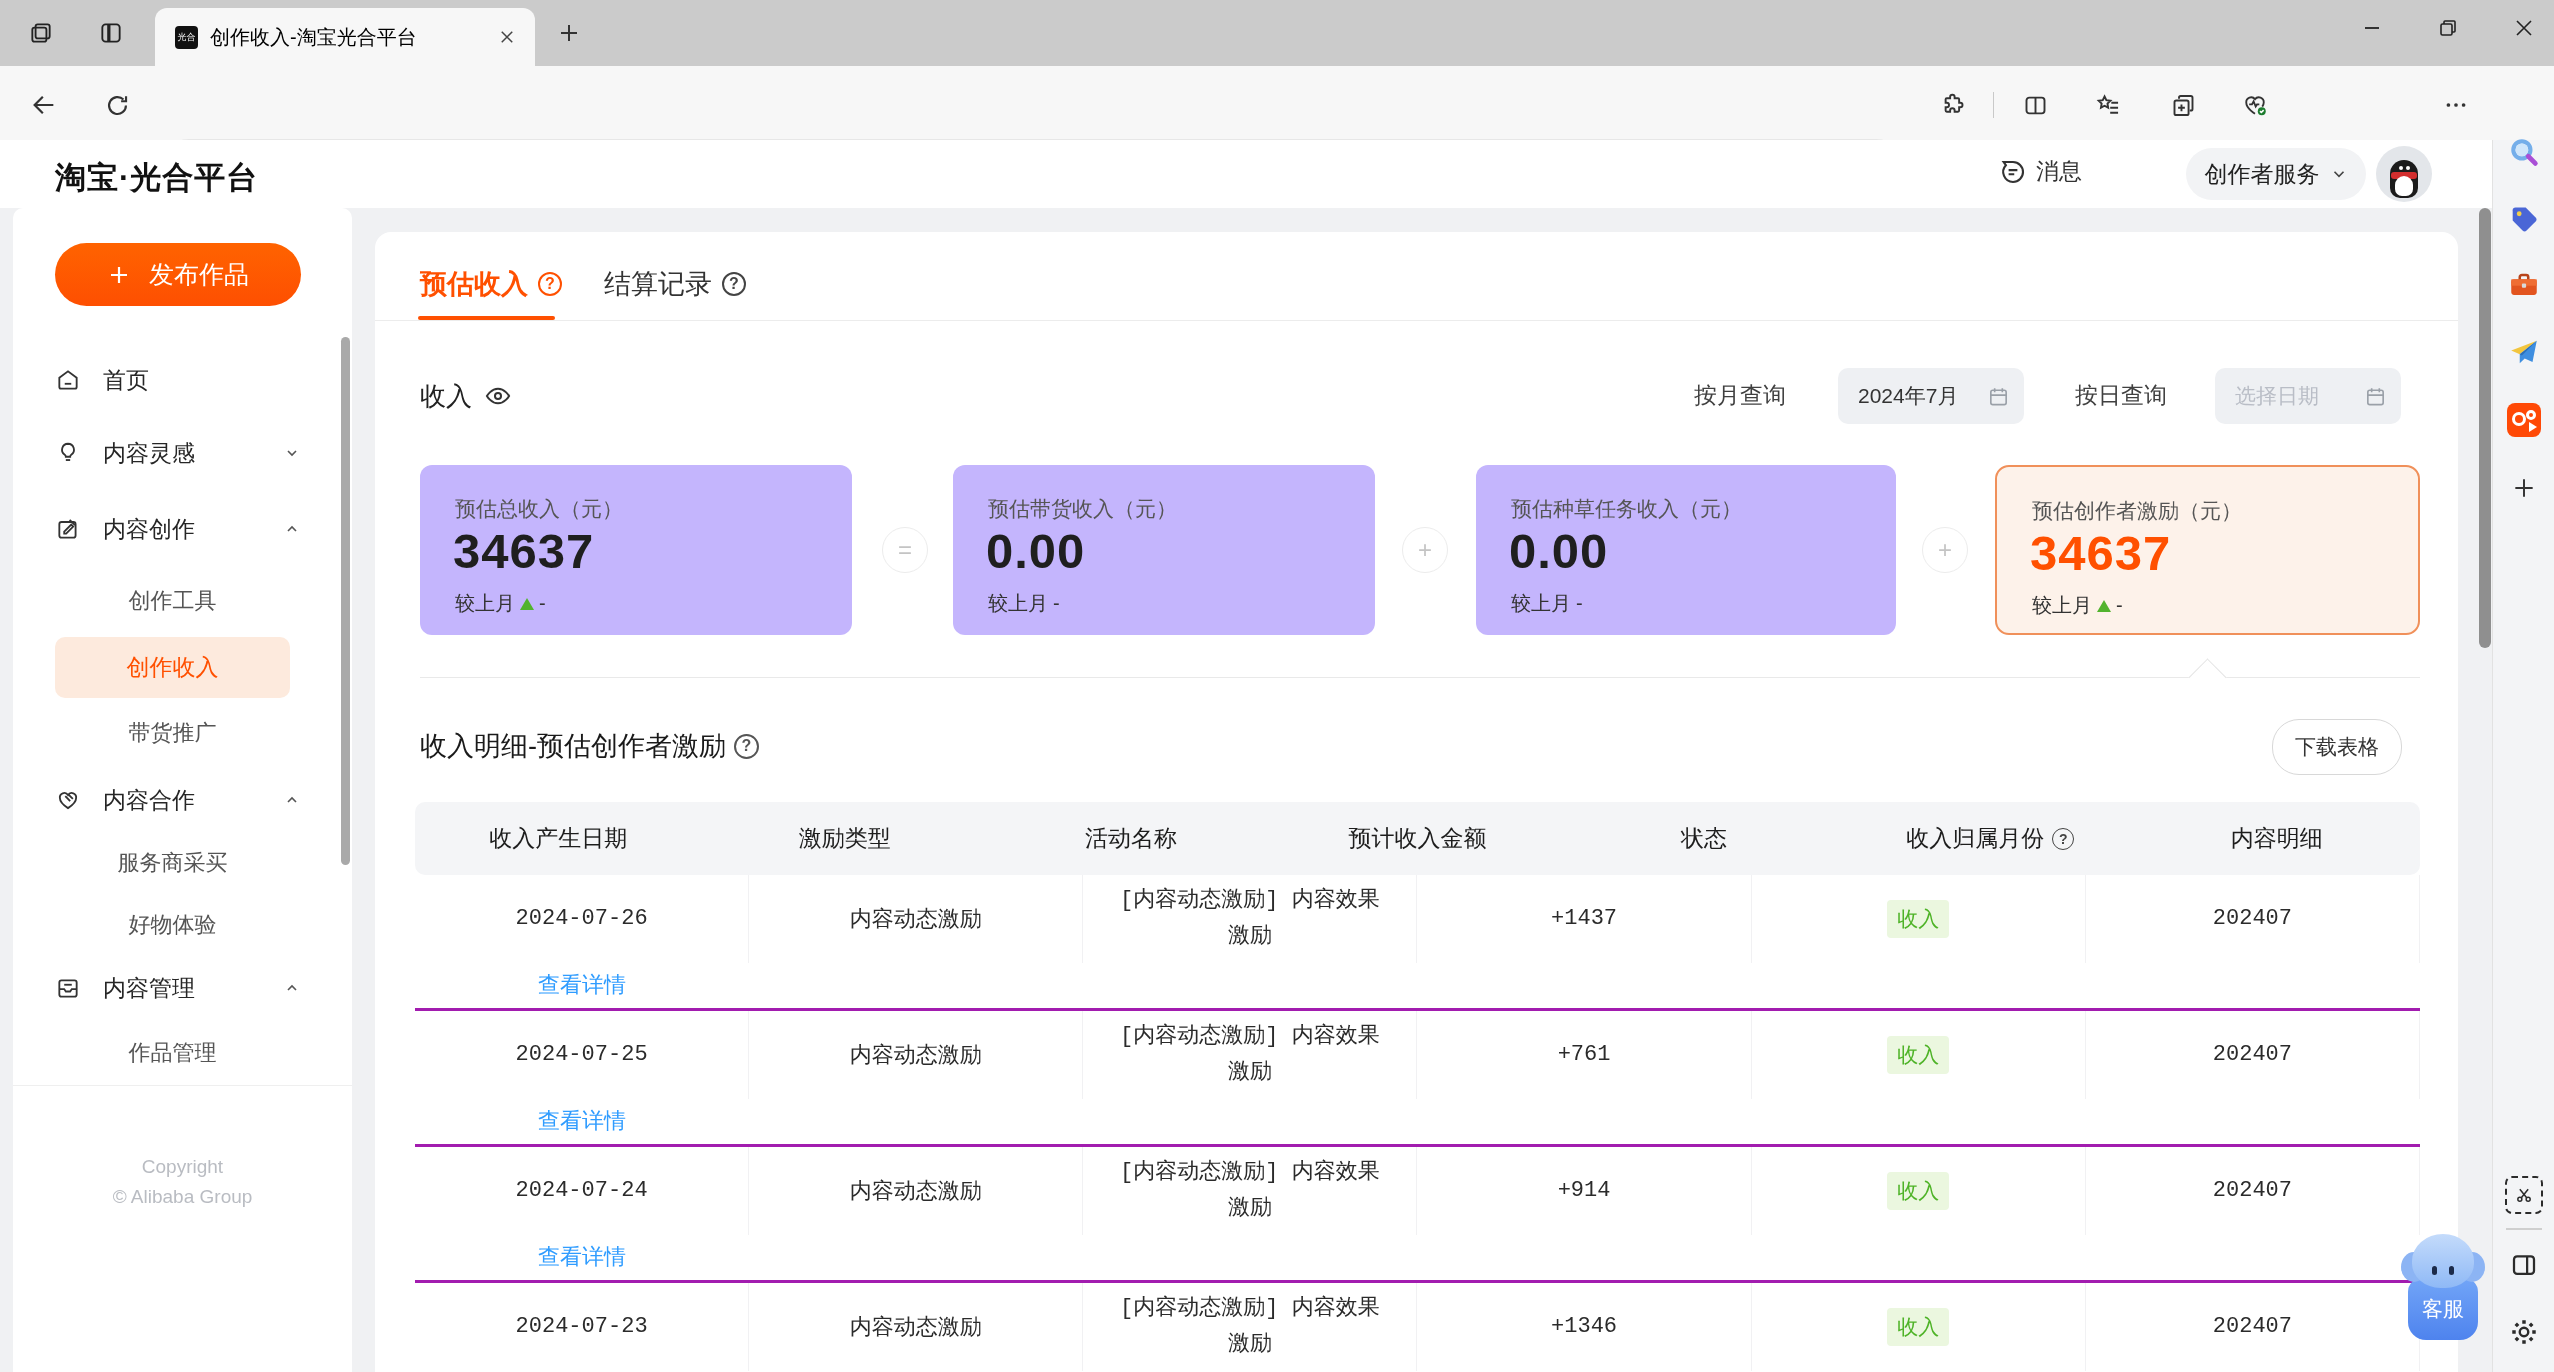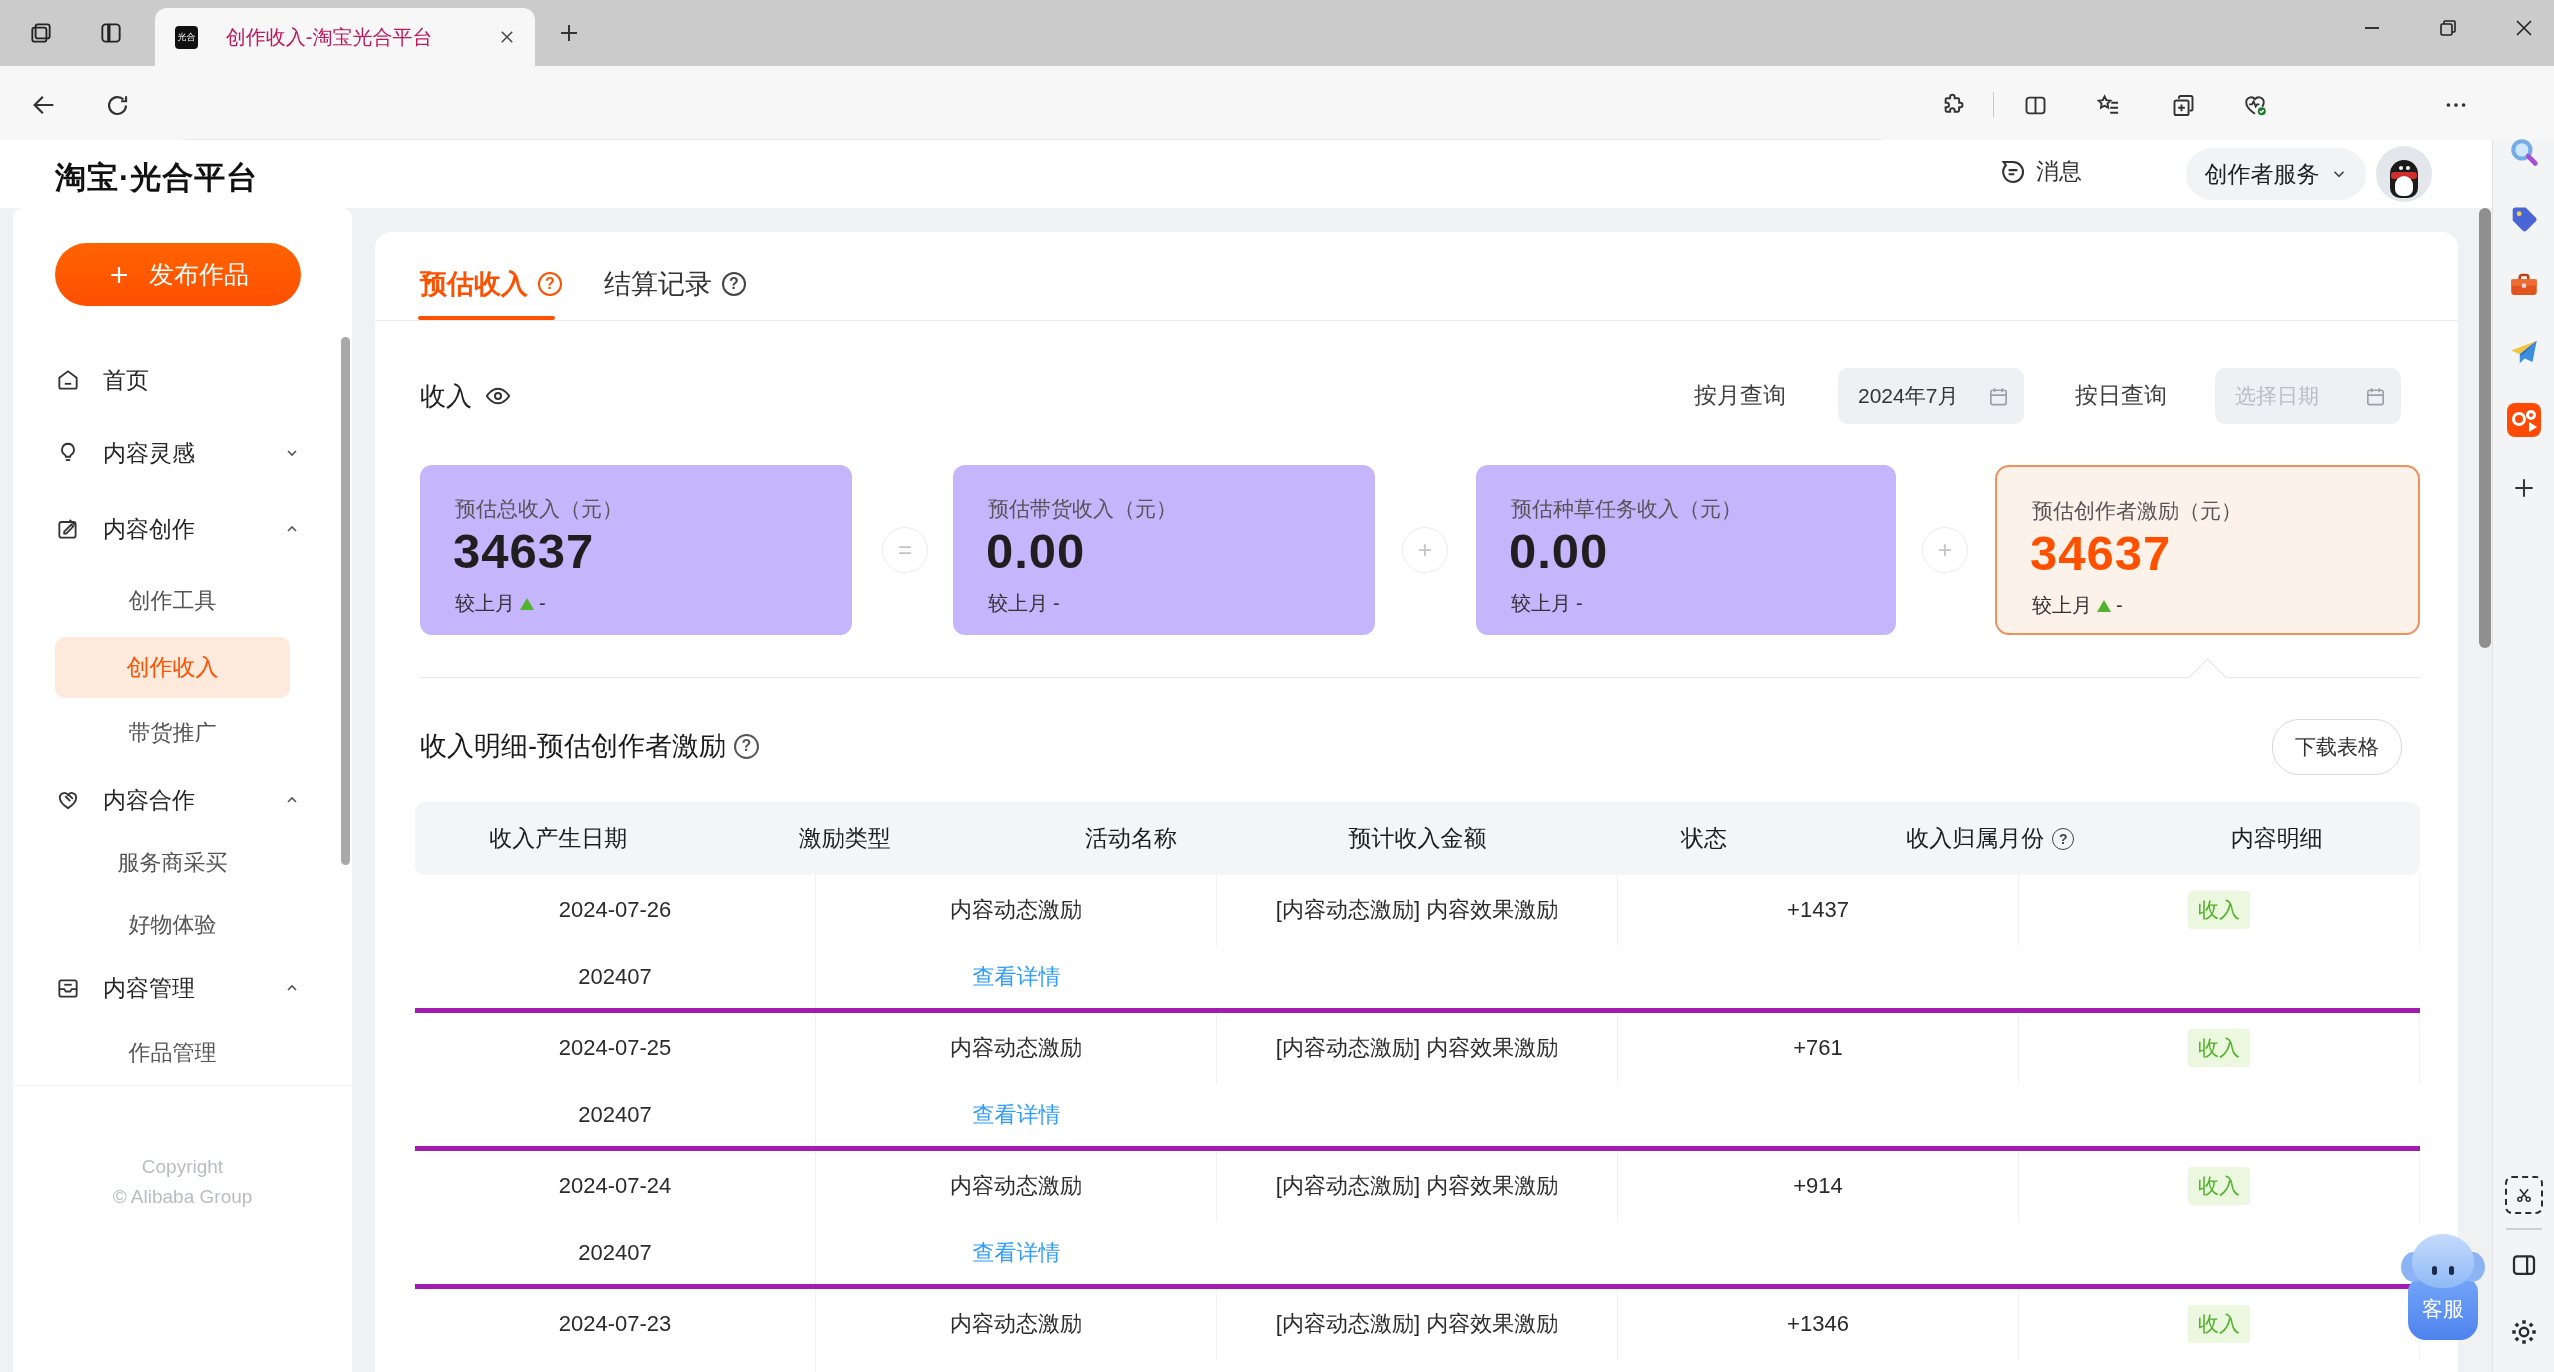--- a/index.html
+++ b/index.html
@@ -6,21 +6,21 @@
   #scene{position:relative;width:2554px;height:1372px;overflow:hidden;
     font-family:"Liberation Sans","DejaVu Sans",sans-serif;color:#262626;background:#f0f1f3;}
   .abs{position:absolute;}
   svg{display:block;}
 
   
   #titlebar{position:absolute;left:0;top:0;width:2554px;height:66px;background:#cbcbcb;}
   .tb-icon{position:absolute;top:14px;width:38px;height:38px;display:flex;align-items:center;justify-content:center;border-radius:8px;}
   #tab{position:absolute;left:155px;top:8px;width:380px;height:58px;background:#f7f7f7;border-radius:12px 12px 0 0;display:flex;align-items:center;}
   #favicon{margin-left:20px;width:23px;height:23px;background:#111;border-radius:4px;color:#fff;font-size:9px;display:flex;align-items:center;justify-content:center;letter-spacing:0;}
-  #tab-title{margin-left:28px;font-size:20px;color:#be185d;white-space:nowrap;overflow:hidden;width:270px;}
+  #tab-title{margin-left:12px;font-size:20px;color:#000000;white-space:nowrap;overflow:hidden;width:270px;}
   #tab-close{margin-left:auto;margin-right:14px;width:28px;height:28px;display:flex;align-items:center;justify-content:center;border-radius:6px;}
   #newtab{position:absolute;left:552px;top:16px;width:34px;height:34px;display:flex;align-items:center;justify-content:center;}
   .winctl{position:absolute;top:6px;width:56px;height:44px;display:flex;align-items:center;justify-content:center;}
 
   #toolbar{position:absolute;left:0;top:66px;width:2554px;height:74px;background:#f7f7f7;}
   .tool-btn{position:absolute;top:20px;width:38px;height:38px;display:flex;align-items:center;justify-content:center;border-radius:8px;}
   #urlbar{position:absolute;left:160px;top:74px;width:1745px;height:58px;background:#fff;border-radius:29px;box-shadow:0 0 0 1px #e7e7e7;display:flex;align-items:center;}
   #url-text{margin-left:14px;font-size:21px;white-space:nowrap;}
   #url-text .dim{color:#767676;}
   #url-text .dom{color:#111;}
@@ -82,21 +82,21 @@
   #cards-divider{position:absolute;left:45px;top:445px;width:2000px;height:1px;background:#e9e9e9;}
   #notch{position:absolute;left:1819px;top:432px;width:26px;height:26px;background:#fff;border-left:1px solid #e4e4e4;border-top:1px solid #e4e4e4;transform:rotate(45deg);}
 
   #section-row{position:absolute;left:45px;top:488px;height:52px;display:flex;align-items:center;gap:8px;font-size:27px;color:#1a1a1a;}
   #download-btn{position:absolute;left:1897px;top:487px;width:128px;height:54px;border:1px solid #d8d8d8;border-radius:27px;background:#fff;display:flex;align-items:center;justify-content:center;font-size:21px;color:#333;cursor:pointer;}
 
   #table{position:absolute;left:40px;top:570px;width:2005px;}
   #t-head{display:grid;grid-template-columns:repeat(7,1fr);height:73px;background:#f4f5f7;border-radius:10px;}
   .th{display:flex;align-items:center;justify-content:center;gap:8px;font-size:23px;color:#1d1d1d;font-weight:500;}
   .th .qm{width:22px;height:22px;font-size:14px;border-width:1.7px;color:#444;}
-  .t-row{display:grid;grid-template-columns:repeat(5,1fr);height:133px;border-bottom:5px solid #a21caf;}
+  .t-row{display:grid;grid-template-columns:repeat(6,1fr);height:133px;border-bottom:3px solid #a21caf;font-family:Liberation Mono, monospace;}
   .t-cell{display:flex;align-items:center;justify-content:center;font-size:22px;color:#2b2b2b;border-right:1px solid #f1f1f3;white-space:nowrap;}
   .t-cell:last-child{border-right:none;}
   .t-cell.wrap{white-space:normal;text-align:center;line-height:36px;padding:0 26px;}
   .badge{background:#ebf7df;color:#4eb327;font-size:21px;padding:5px 10px;border-radius:4px;}
   .link{color:#2f9cff;cursor:pointer;}
 
   
   #page-scroll{position:absolute;left:2479px;top:208px;width:12px;height:440px;background:#8f8f8f;border-radius:6px;}
   #kefu{position:absolute;left:2395px;top:1226px;width:92px;height:122px;}
   .kf-body{position:absolute;left:13px;top:52px;width:70px;height:62px;border-radius:14px 14px 18px 18px;background:linear-gradient(180deg,#72a5f7,#4e83ee);display:flex;align-items:center;justify-content:center;color:#fff;font-size:21px;}

